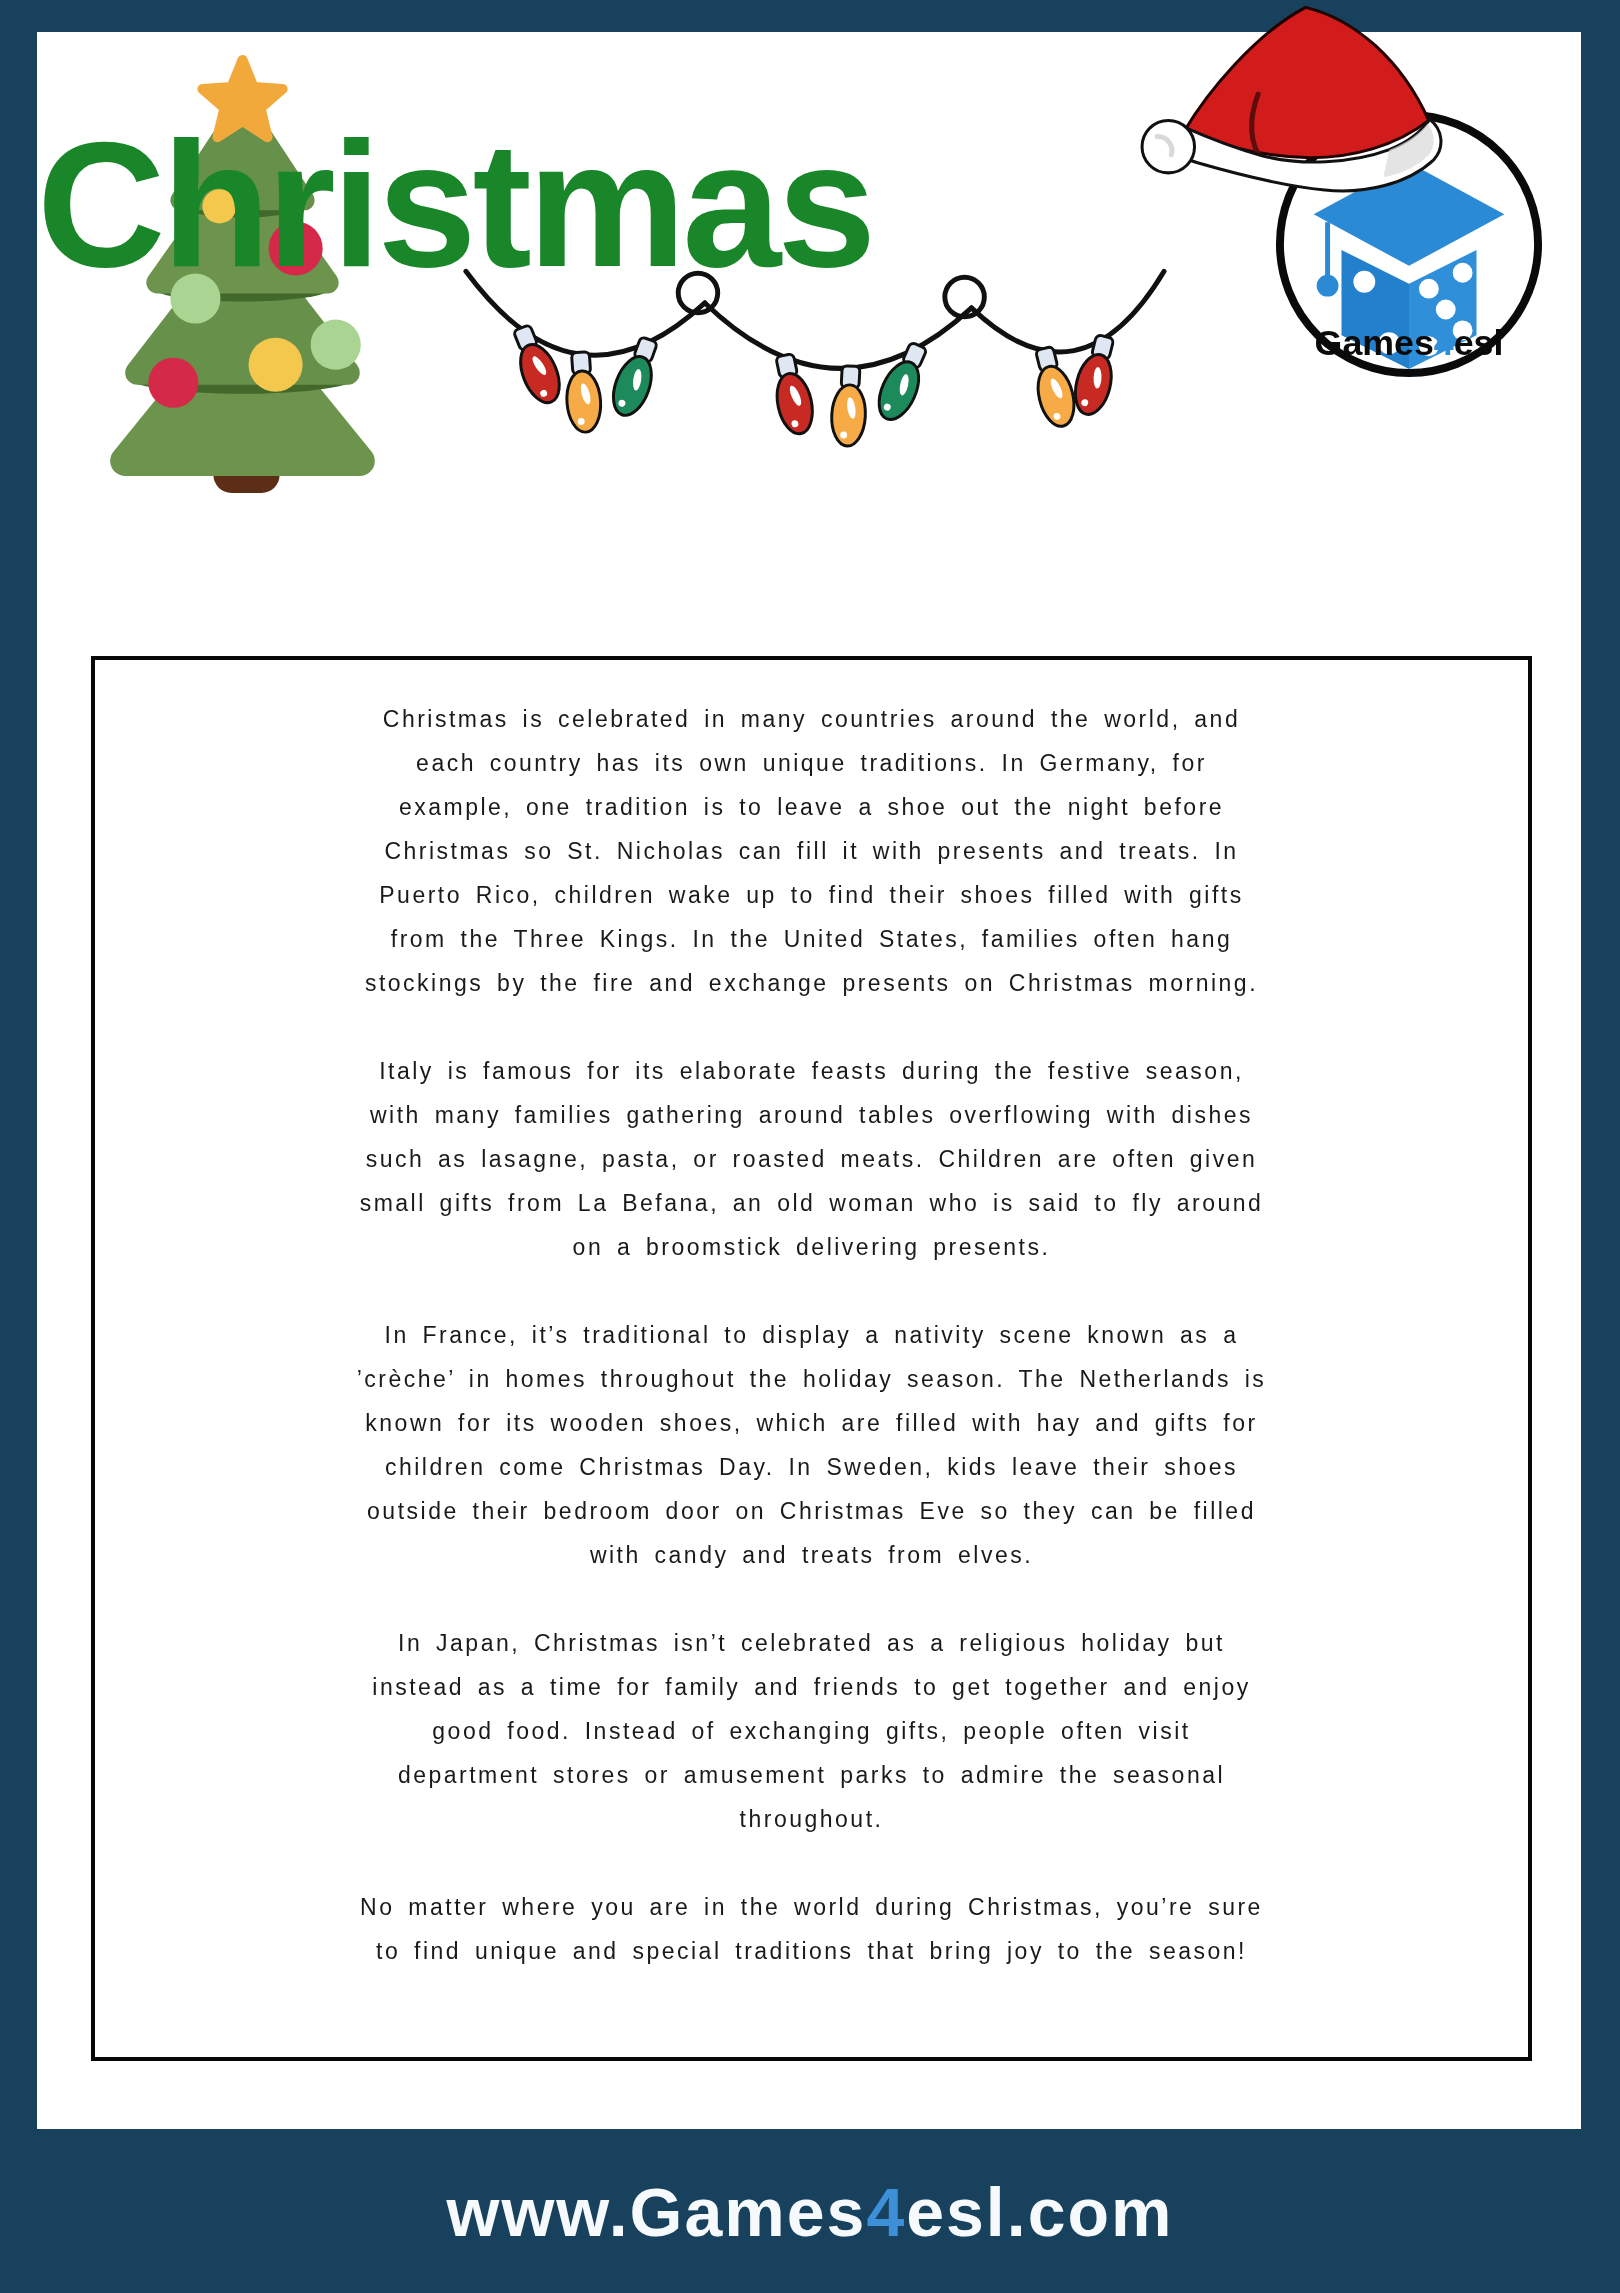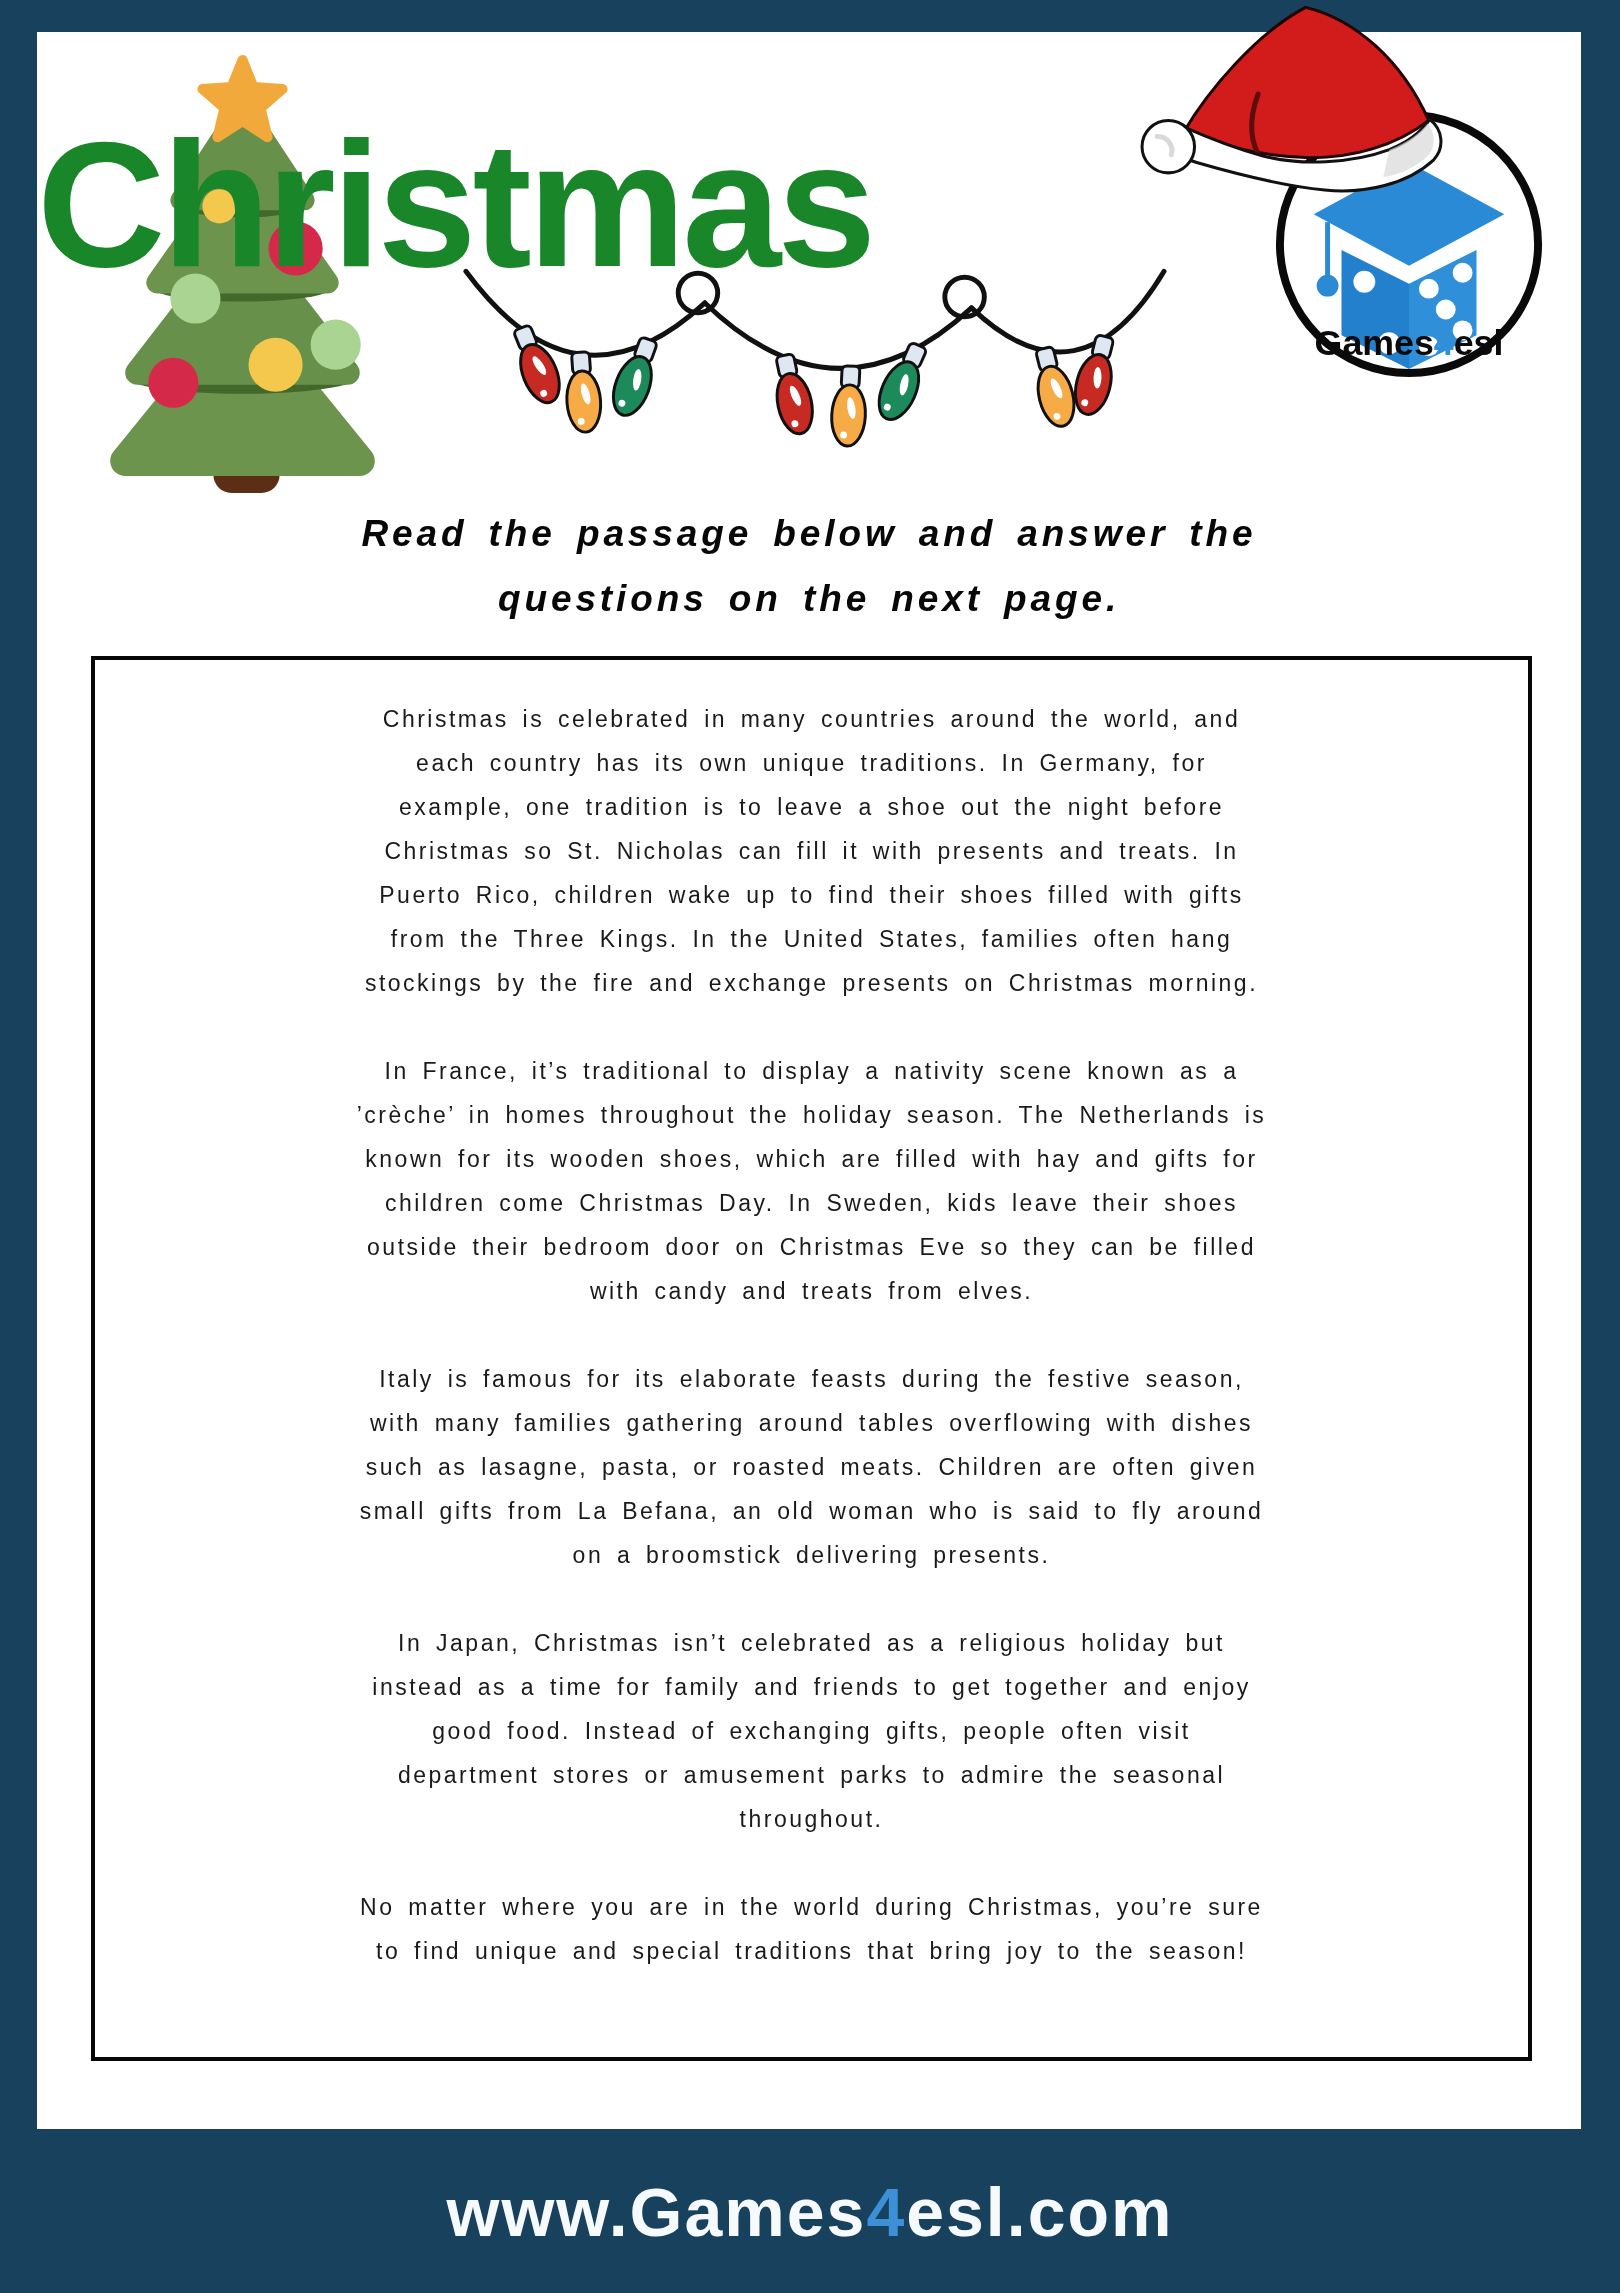--- a/index.html
+++ b/index.html
@@ -163,42 +163,40 @@
   <svg class="santa-hat" width="323" height="253" viewBox="0 0 320 250">
     <path d="M167,2 C118,28 70,85 46,126 C90,142 132,150 172,151 C212,151 256,140 289,114 C262,54 216,14 167,2 Z" fill="#d21c1c" stroke="#200" stroke-width="3"></path>
     <path d="M120,88 C110,114 112,138 124,153" fill="none" stroke="#5e0d0d" stroke-width="5" stroke-linecap="round"></path>
     <path d="M45,120 C72,132 98,142 124,149 C162,159 212,157 250,143 C270,135 282,125 290,113
              C303,123 305,141 294,153 C268,177 226,187 186,183 C146,179 98,167 60,156 C38,150 32,132 45,120 Z" fill="#ffffff" stroke="#111" stroke-width="3"></path>
     <path d="M250,143 C266,137 280,127 288,117 C295,126 296,138 290,147 C278,160 260,168 244,170 Z" fill="#d9d9d9" opacity="0.7"></path>
     <circle cx="31" cy="140" r="26" fill="#ffffff" stroke="#111" stroke-width="3"></circle>
     <path d="M20,130 a14,14 0 0 1 14,18" fill="none" stroke="#d9d9d9" stroke-width="5" stroke-linecap="round"></path>
   </svg>
 
-  <div class="instructions">Read the passage below and answer the
-questions on the next page.</div>
 
   <div class="passage-box">
     <p>Christmas is celebrated in many countries around the world, and
 each country has its own unique traditions. In Germany, for
 example, one tradition is to leave a shoe out the night before
 Christmas so St. Nicholas can fill it with presents and treats. In
 Puerto Rico, children wake up to find their shoes filled with gifts
 from the Three Kings. In the United States, families often hang
 stockings by the fire and exchange presents on Christmas morning.</p>
+    <p>Italy is famous for its elaborate feasts during the festive season,
+with many families gathering around tables overflowing with dishes
+such as lasagne, pasta, or roasted meats. Children are often given
+small gifts from La Befana, an old woman who is said to fly around
+on a broomstick delivering presents.</p>
     <p>In France, it’s traditional to display a nativity scene known as a
 ’crèche’ in homes throughout the holiday season. The Netherlands is
 known for its wooden shoes, which are filled with hay and gifts for
 children come Christmas Day. In Sweden, kids leave their shoes
 outside their bedroom door on Christmas Eve so they can be filled
 with candy and treats from elves.</p>
-    <p>Italy is famous for its elaborate feasts during the festive season,
-with many families gathering around tables overflowing with dishes
-such as lasagne, pasta, or roasted meats. Children are often given
-small gifts from La Befana, an old woman who is said to fly around
-on a broomstick delivering presents.</p>
     <p>In Japan, Christmas isn’t celebrated as a religious holiday but
 instead as a time for family and friends to get together and enjoy
 good food. Instead of exchanging gifts, people often visit
 department stores or amusement parks to admire the seasonal
 throughout.</p>
     <p>No matter where you are in the world during Christmas, you’re sure
 to find unique and special traditions that bring joy to the season!</p>
   </div>
 
 </div>

